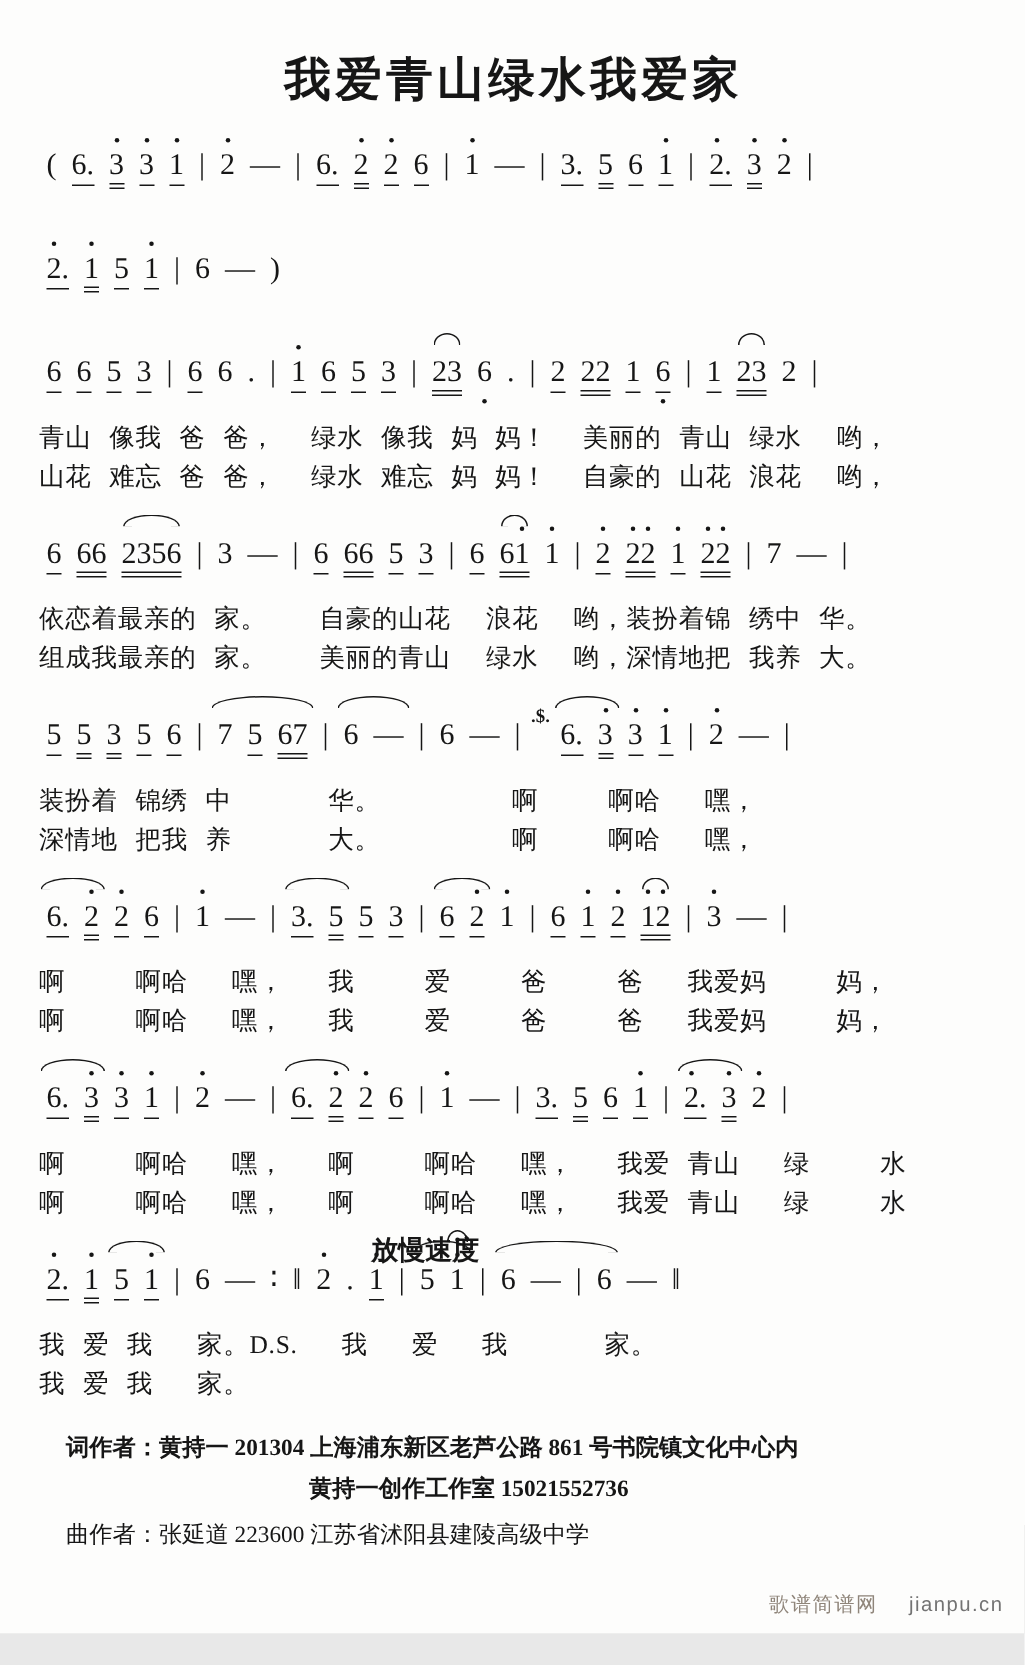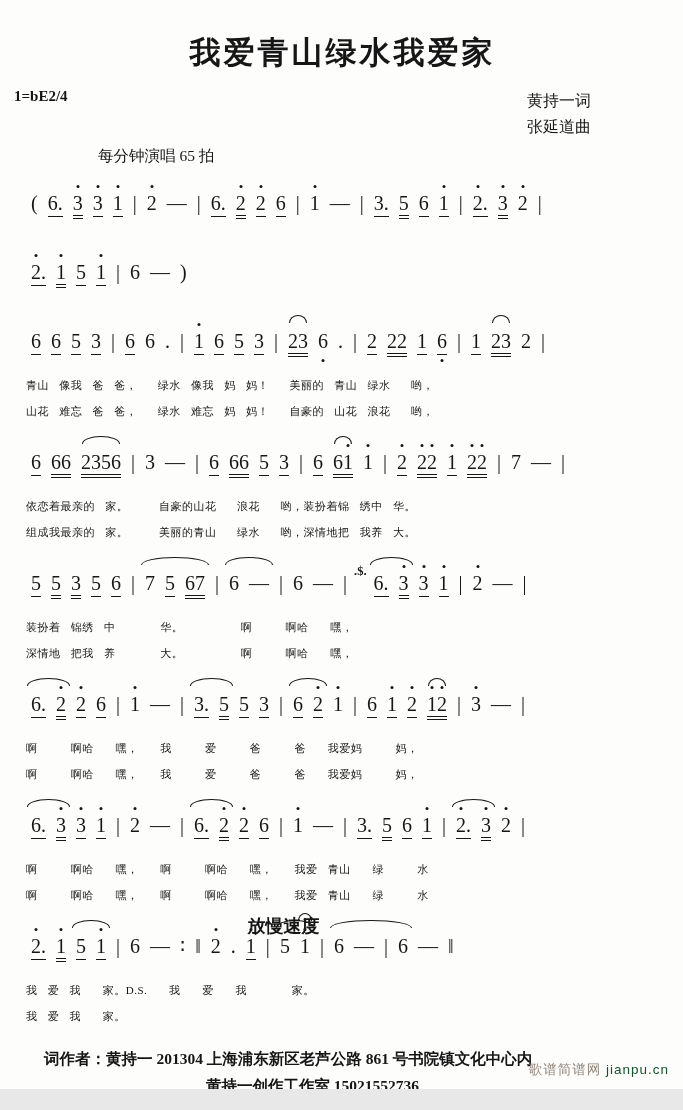--- a/index.html
+++ b/index.html
@@ -59,55 +59,45 @@
     border:1.5px solid #161616; border-bottom:none;
     border-radius:100% 100% 0 0 / 200% 200% 0 0;
   }
   .fermata-arc { top:-21px; left:-2px; right:-2px; }
   .fermata-dot {
     position:absolute; top:-16px; left:50%; transform:translateX(-50%);
     width:3px; height:3px; background:#161616; border-radius:50%;
   }
   .lyric-line {
     white-space:pre;
-    font-size:11px;
+    font-size:17px;
     line-height:26px;
     word-spacing:7px;
     letter-spacing:0.5px;
   }
   
   .footer { margin-top:16px; font-size:15.5px; line-height:27px; }
   .footer .f1 { font-weight:bold; padding-left:18px; }
   .footer .f2 { font-weight:bold; text-align:center; padding-right:60px; }
   .footer .f3 { margin-top:4px; padding-left:18px; }
   .watermark {
     position:absolute; right:14px; bottom:10px;
     font-size:13.5px; letter-spacing:1px;
     font-family:"Liberation Sans", sans-serif;
     color:#8f857a;
   }
-  .watermark .url { color:#14532d; margin-left:0; }
+  .watermark .url { color:#737373; margin-left:16px; }
 </style>
 </head>
 <body>
 
 <div class="page">
 
   <h1 class="title">我爱青山绿水我爱家</h1>
 
-  <div class="meta">
-    <div class="meta-row">
-      <div class="key-sig">1=bE2/4</div>
-      <div class="credit">
-        <div>黄持一词</div>
-        <div>张延道曲</div>
-      </div>
-    </div>
-    <div class="tempo">每分钟演唱 65 拍</div>
-  </div>
 
   <div class="systems" id="systems">
       <div class="system">
         <div class="notes-line"><span class="note"><span class="body"><span class="ch">(</span></span></span><span class="note"><span class="body u1"><span class="ch">6</span><span class="ch">.</span></span></span><span class="note"><span class="body u2"><span class="ch">3<i class="odot"></i></span></span></span><span class="note"><span class="body u1"><span class="ch">3<i class="odot"></i></span></span></span><span class="note"><span class="body u1"><span class="ch">1<i class="odot"></i></span></span></span><span class="note"><span class="body"><span class="ch">|</span></span></span><span class="note"><span class="body"><span class="ch">2<i class="odot"></i></span></span></span><span class="note"><span class="body"><span class="ch">—</span></span></span><span class="note"><span class="body"><span class="ch">|</span></span></span><span class="note"><span class="body u1"><span class="ch">6</span><span class="ch">.</span></span></span><span class="note"><span class="body u2"><span class="ch">2<i class="odot"></i></span></span></span><span class="note"><span class="body u1"><span class="ch">2<i class="odot"></i></span></span></span><span class="note"><span class="body u1"><span class="ch">6</span></span></span><span class="note"><span class="body"><span class="ch">|</span></span></span><span class="note"><span class="body"><span class="ch">1<i class="odot"></i></span></span></span><span class="note"><span class="body"><span class="ch">—</span></span></span><span class="note"><span class="body"><span class="ch">|</span></span></span><span class="note"><span class="body u1"><span class="ch">3</span><span class="ch">.</span></span></span><span class="note"><span class="body u2"><span class="ch">5</span></span></span><span class="note"><span class="body u1"><span class="ch">6</span></span></span><span class="note"><span class="body u1"><span class="ch">1<i class="odot"></i></span></span></span><span class="note"><span class="body"><span class="ch">|</span></span></span><span class="note"><span class="body u1"><span class="ch">2<i class="odot"></i></span><span class="ch">.</span></span></span><span class="note"><span class="body u2"><span class="ch">3<i class="odot"></i></span></span></span><span class="note"><span class="body"><span class="ch">2<i class="odot"></i></span></span></span><span class="note"><span class="body"><span class="ch">|</span></span></span></div>
       </div>
       <div class="system">
         <div class="notes-line"><span class="note"><span class="body u1"><span class="ch">2<i class="odot"></i></span><span class="ch">.</span></span></span><span class="note"><span class="body u2"><span class="ch">1<i class="odot"></i></span></span></span><span class="note"><span class="body u1"><span class="ch">5</span></span></span><span class="note"><span class="body u1"><span class="ch">1<i class="odot"></i></span></span></span><span class="note"><span class="body"><span class="ch">|</span></span></span><span class="note"><span class="body"><span class="ch">6</span></span></span><span class="note"><span class="body"><span class="ch">—</span></span></span><span class="note"><span class="body"><span class="ch">)</span></span></span></div>
       </div>
       <div class="system">
         <div class="notes-line"><span class="note"><span class="body u1"><span class="ch">6</span></span></span><span class="note"><span class="body u1"><span class="ch">6</span></span></span><span class="note"><span class="body u1"><span class="ch">5</span></span></span><span class="note"><span class="body u1"><span class="ch">3</span></span></span><span class="note"><span class="body"><span class="ch">|</span></span></span><span class="note"><span class="body u1"><span class="ch">6</span></span></span><span class="note"><span class="body"><span class="ch">6</span></span></span><span class="note"><span class="body"><span class="ch">.</span></span></span><span class="note"><span class="body"><span class="ch">|</span></span></span><span class="note"><span class="body u1"><span class="ch">1<i class="odot"></i></span></span></span><span class="note"><span class="body u1"><span class="ch">6</span></span></span><span class="note"><span class="body u1"><span class="ch">5</span></span></span><span class="note"><span class="body u1"><span class="ch">3</span></span></span><span class="note"><span class="body"><span class="ch">|</span></span></span><span class="note"><i class="arcline"></i><span class="body u2"><span class="ch">2</span><span class="ch">3</span></span></span><span class="note"><span class="body"><span class="ch">6<i class="udot"></i></span></span></span><span class="note"><span class="body"><span class="ch">.</span></span></span><span class="note"><span class="body"><span class="ch">|</span></span></span><span class="note"><span class="body u1"><span class="ch">2</span></span></span><span class="note"><span class="body u2"><span class="ch">2</span><span class="ch">2</span></span></span><span class="note"><span class="body u1"><span class="ch">1</span></span></span><span class="note"><span class="body u1"><span class="ch">6<i class="udot"></i></span></span></span><span class="note"><span class="body"><span class="ch">|</span></span></span><span class="note"><span class="body u1"><span class="ch">1</span></span></span><span class="note"><i class="arcline"></i><span class="body u2"><span class="ch">2</span><span class="ch">3</span></span></span><span class="note"><span class="body"><span class="ch">2</span></span></span><span class="note"><span class="body"><span class="ch">|</span></span></span></div>

